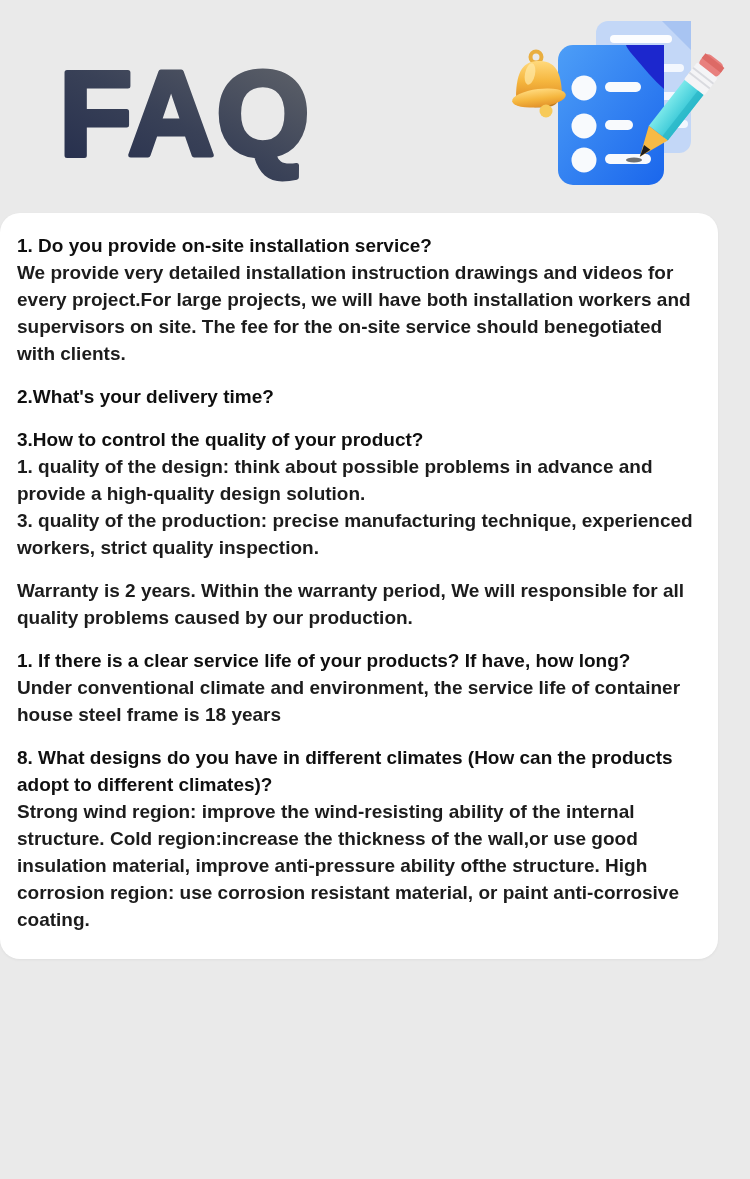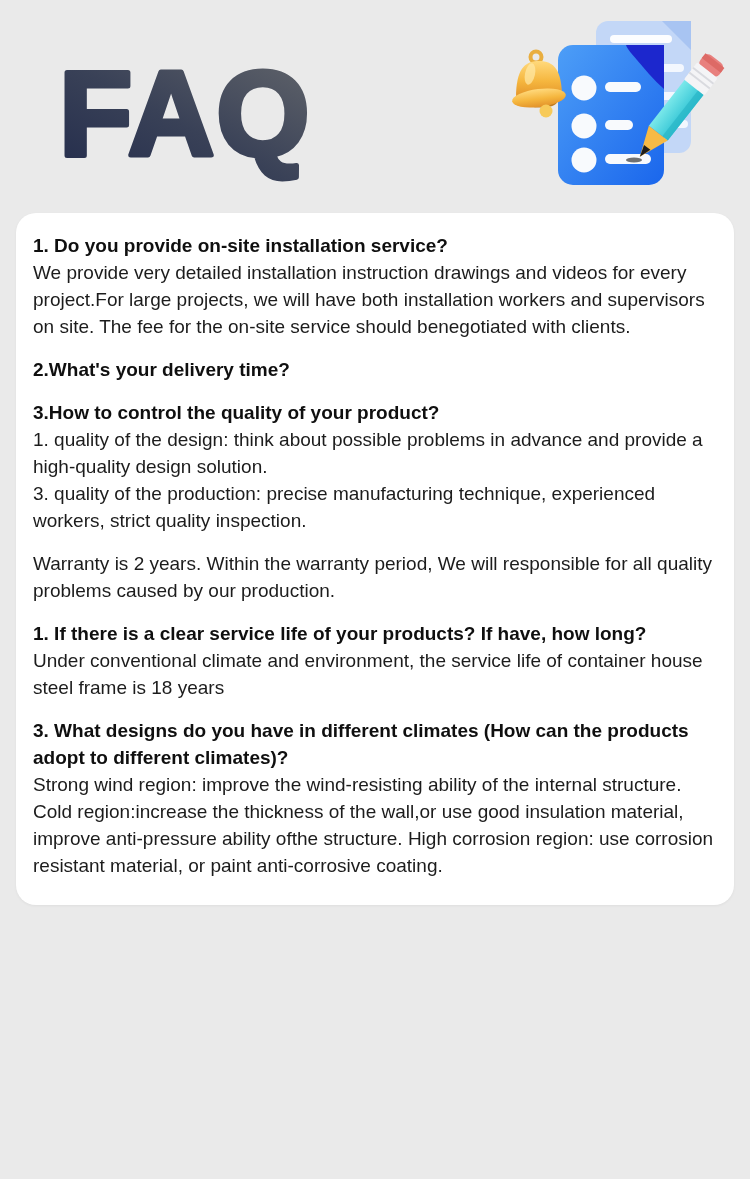--- a/index.html
+++ b/index.html
@@ -19,37 +19,37 @@
   }
   .faq-title-svg text{
     font-family:"Liberation Sans", sans-serif;
     font-weight:bold;
     letter-spacing:2px;
   }
   .faq-icon{
     position:absolute;left:510px;top:8px;
   }
   .faq-card{
-    position:absolute;left:16px;top:213px;
+    position:absolute;left:0;top:213px;
     width:718px;
     box-sizing:border-box;
     background:#ffffff;
     border-radius:20px;
     padding:19px 16px 26px 17px;
     box-shadow:0 1px 3px rgba(0,0,0,0.05);
   }
   .qa{margin:0;}
   .qa + .qa{margin-top:16px;}
   .question{
     font-size:19px;line-height:27px;
     font-weight:bold;color:#0f0f0f;
     margin:0;
   }
   .q-narrow{max-width:662px;}
-  .answer{margin:0;}
+  .answer{margin:0;font-weight:bold;}
   .answer p{
     font-size:19px;line-height:27px;
     color:#1c1c1c;margin:0;
   }
 </style>
 </head>
 <body>
 
 <div class="header">
 
@@ -155,19 +155,19 @@
   </div>
 
   <div class="qa">
     <p class="question">1. If there is a clear service life of your products? If have, how long?</p>
     <div class="answer">
       <p>Under conventional climate and environment, the service life of container house steel frame is 18 years</p>
     </div>
   </div>
 
   <div class="qa">
-    <p class="question q-narrow">3. What designs do you have in different climates (How can the products adopt to different climates)?</p>
+    <p class="question q-narrow">8. What designs do you have in different climates (How can the products adopt to different climates)?</p>
     <div class="answer">
       <p>Strong wind region: improve the wind-resisting ability of the internal structure. Cold region:increase the thickness of the wall,or use good insulation material, improve anti-pressure ability ofthe structure. High corrosion region: use corrosion resistant material, or paint anti-corrosive coating.</p>
     </div>
   </div>
 
 </div>
 
 </body></html>

